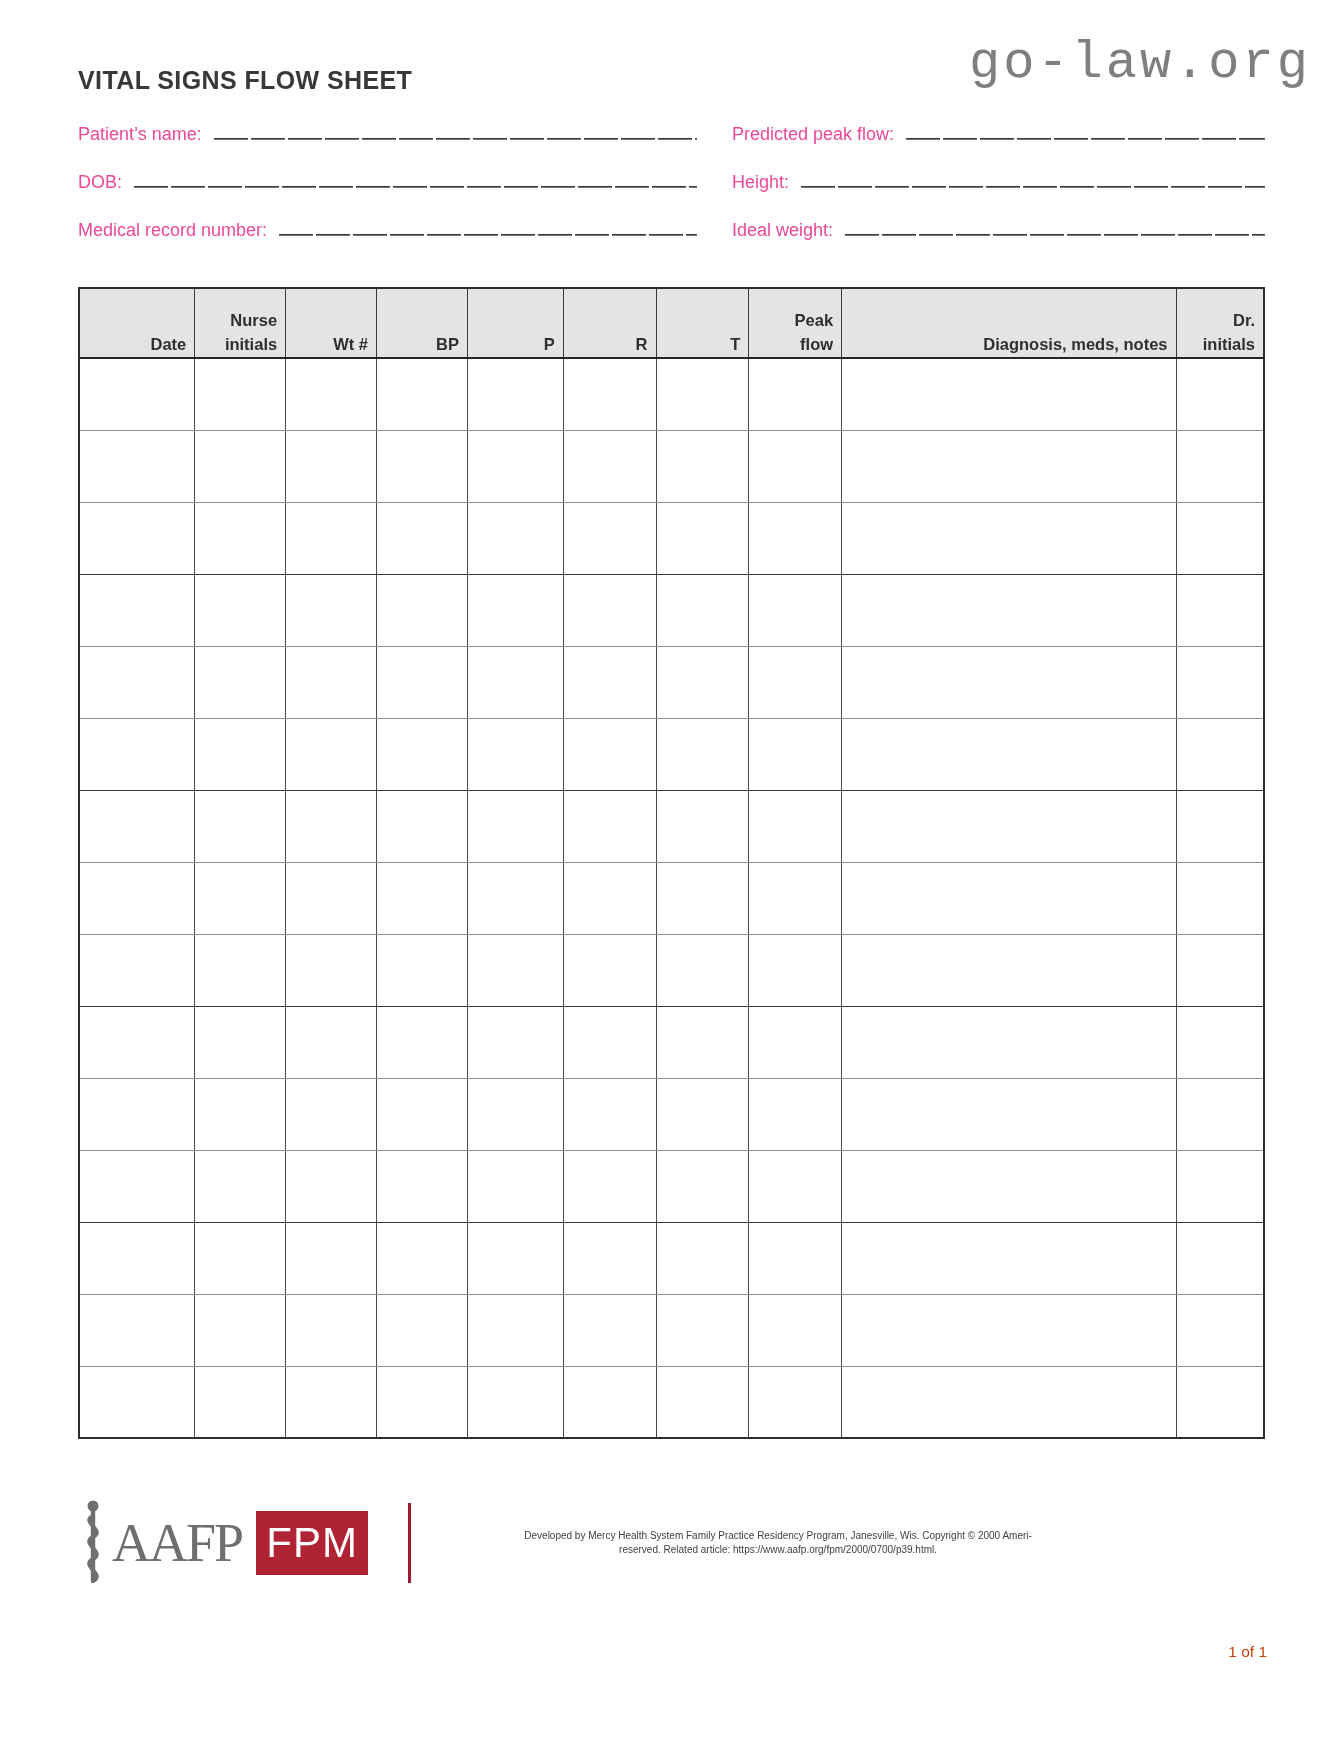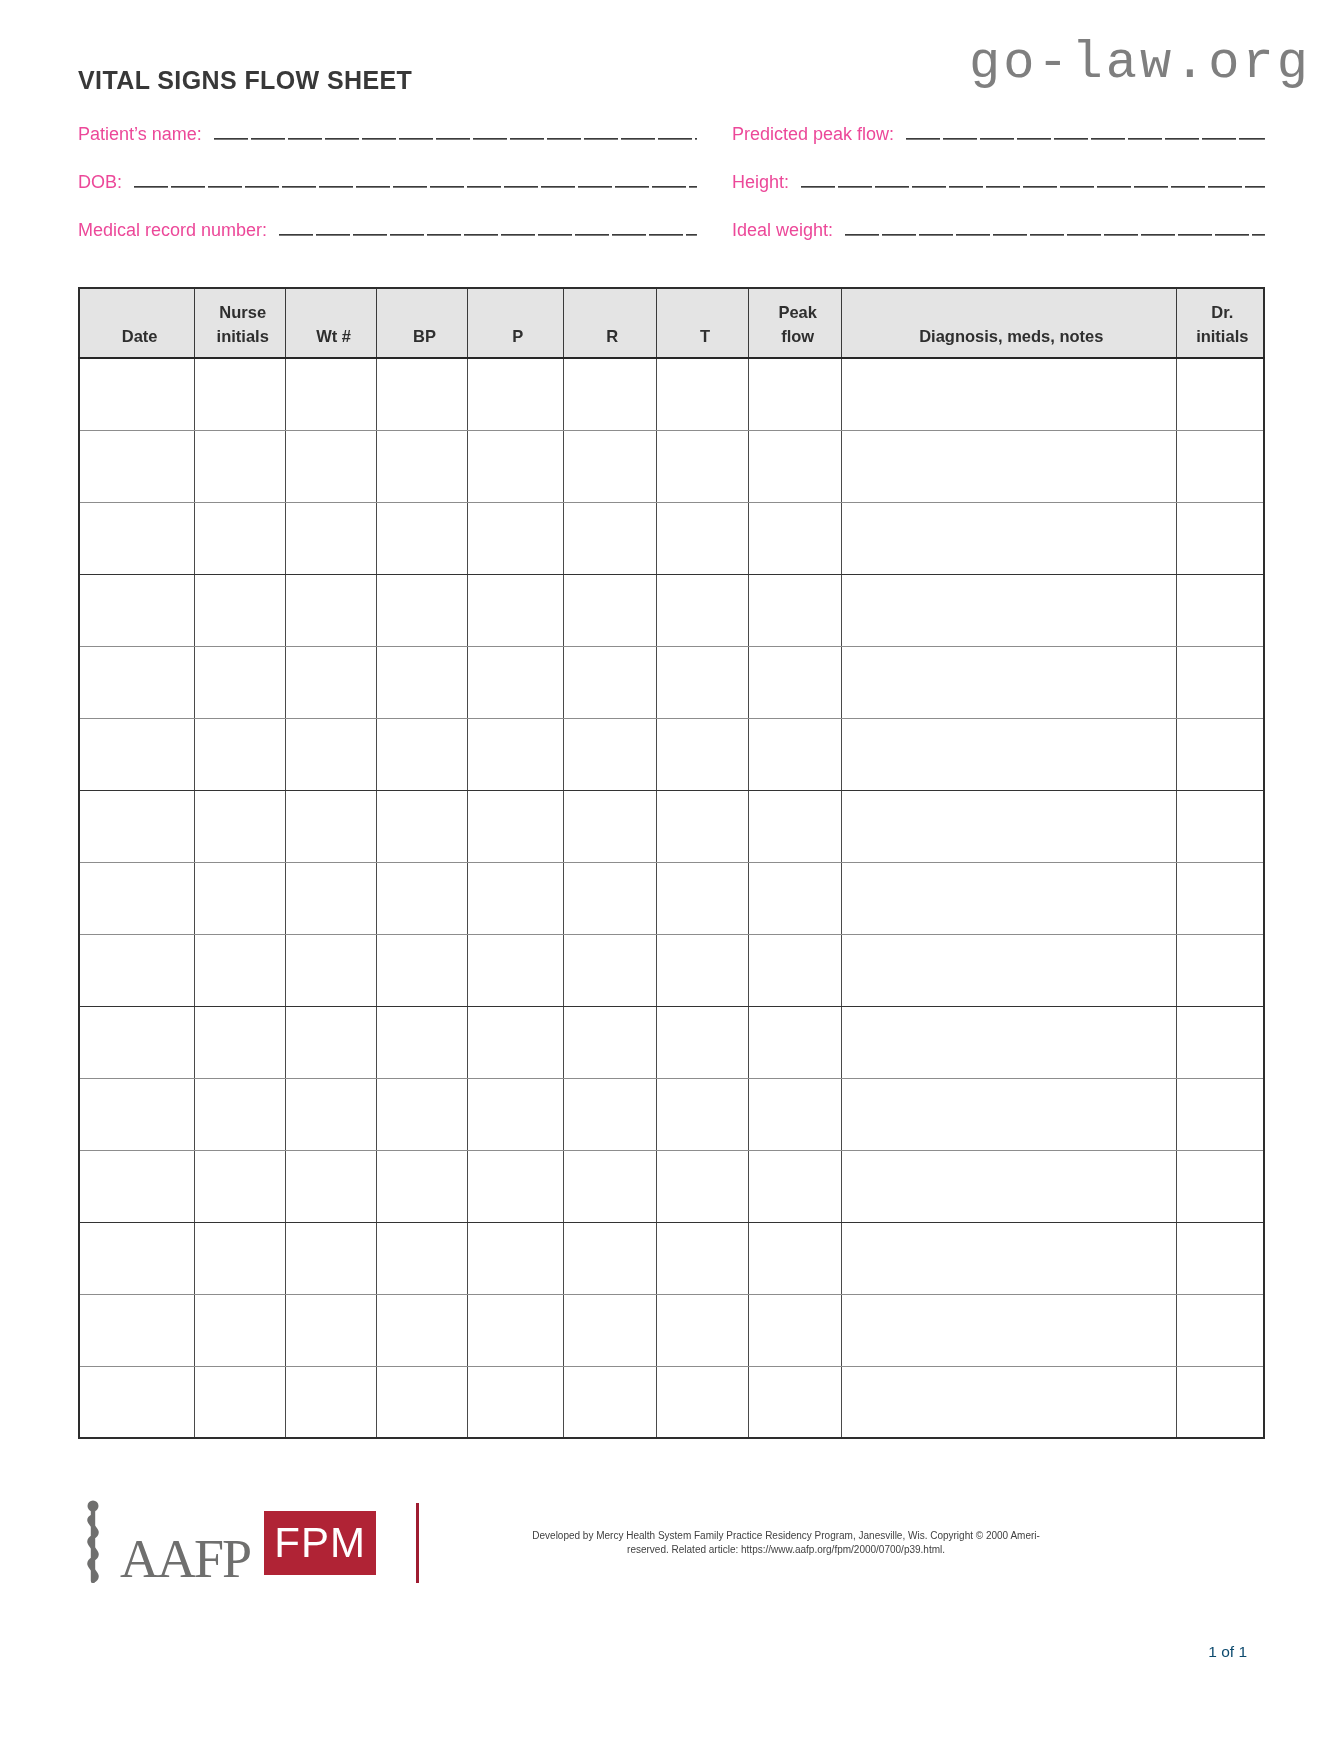--- a/index.html
+++ b/index.html
@@ -52,62 +52,62 @@
   }
   col.w-date{width:9.77%} col.w-nurse{width:7.67%} col.w-wt{width:7.67%}
   col.w-bp{width:7.67%} col.w-p{width:8.09%} col.w-r{width:7.83%}
   col.w-t{width:7.83%} col.w-peak{width:7.83%} col.w-diag{width:28.22%}
   col.w-dr{width:7.42%}
   .vtable th {
     background:#e4e4e4;
     border:1.4px solid #3a3a3a;
     border-bottom:2.4px solid #262626;
     height:70px;
-    vertical-align:bottom; text-align:center;
-    padding:6px 8px 8px 13px;
+    vertical-align:bottom; text-align:right;
+    padding:6px 8px 0 13px;
     font-size:16.5px; font-weight:bold; color:#2f2f2f;
     white-space:pre-line; line-height:1.5;
   }
   .vtable td {
     height:72px;
     border-left:1.4px solid #4a4a4a;
     border-right:1.4px solid #4a4a4a;
     border-bottom:1px solid #8d8d8d;
     background:#fff;
   }
   .vtable tr.group-end td { border-bottom:1.9px solid #333333; }
   .vtable tr:last-child td { border-bottom:none; }
 
   
   .footer {
     position:absolute; left:78px; top:1500px; width:1187px;
     display:flex; align-items:center;
   }
-  .aafp-logo { display:flex; align-items:flex-end;gap:8px; }
+  .aafp-logo { display:flex; align-items:center; }
   .aafp-text {
     font-family:"Liberation Serif", serif;
     font-size:54px; color:#6f6f6e; letter-spacing:-2px;
     margin-left:4px; line-height:1;
   }
   .fpm-box {
     margin-left:14px;
     width:112px; height:64px;
     display:flex; align-items:center; justify-content:center;
     color:#ffffff; font-size:42px; letter-spacing:1px; line-height:1;
   }
   .divider { width:3px; height:80px; margin-left:40px; }
   .foot-text { margin-left:17px; width:700px; }
   .toolbox-line { font-size:15px; color:#3f3f3f; margin-bottom:7px; }
   .toolbox-brand { font-weight:bold; font-style:italic; }
   .toolbox-word  { font-weight:bold; margin-right:2px; }
   .credits { font-size:10px; color:#3f3f3f; line-height:1.38;text-align:center; }
 
   .pageno {
-    position:absolute; right:96px; top:1643px;
-    font-size:15.5px; color:#0c4a6e;
+    position:absolute; right:76px; top:1643px;
+    font-size:15.5px; color:#c2410c;
   }
 </style>
 </head>
 <body>
 
 <div class="page">
 
   <div class="watermark">go-law.org</div>
 
   <h1 class="title">VITAL SIGNS FLOW SHEET</h1>

